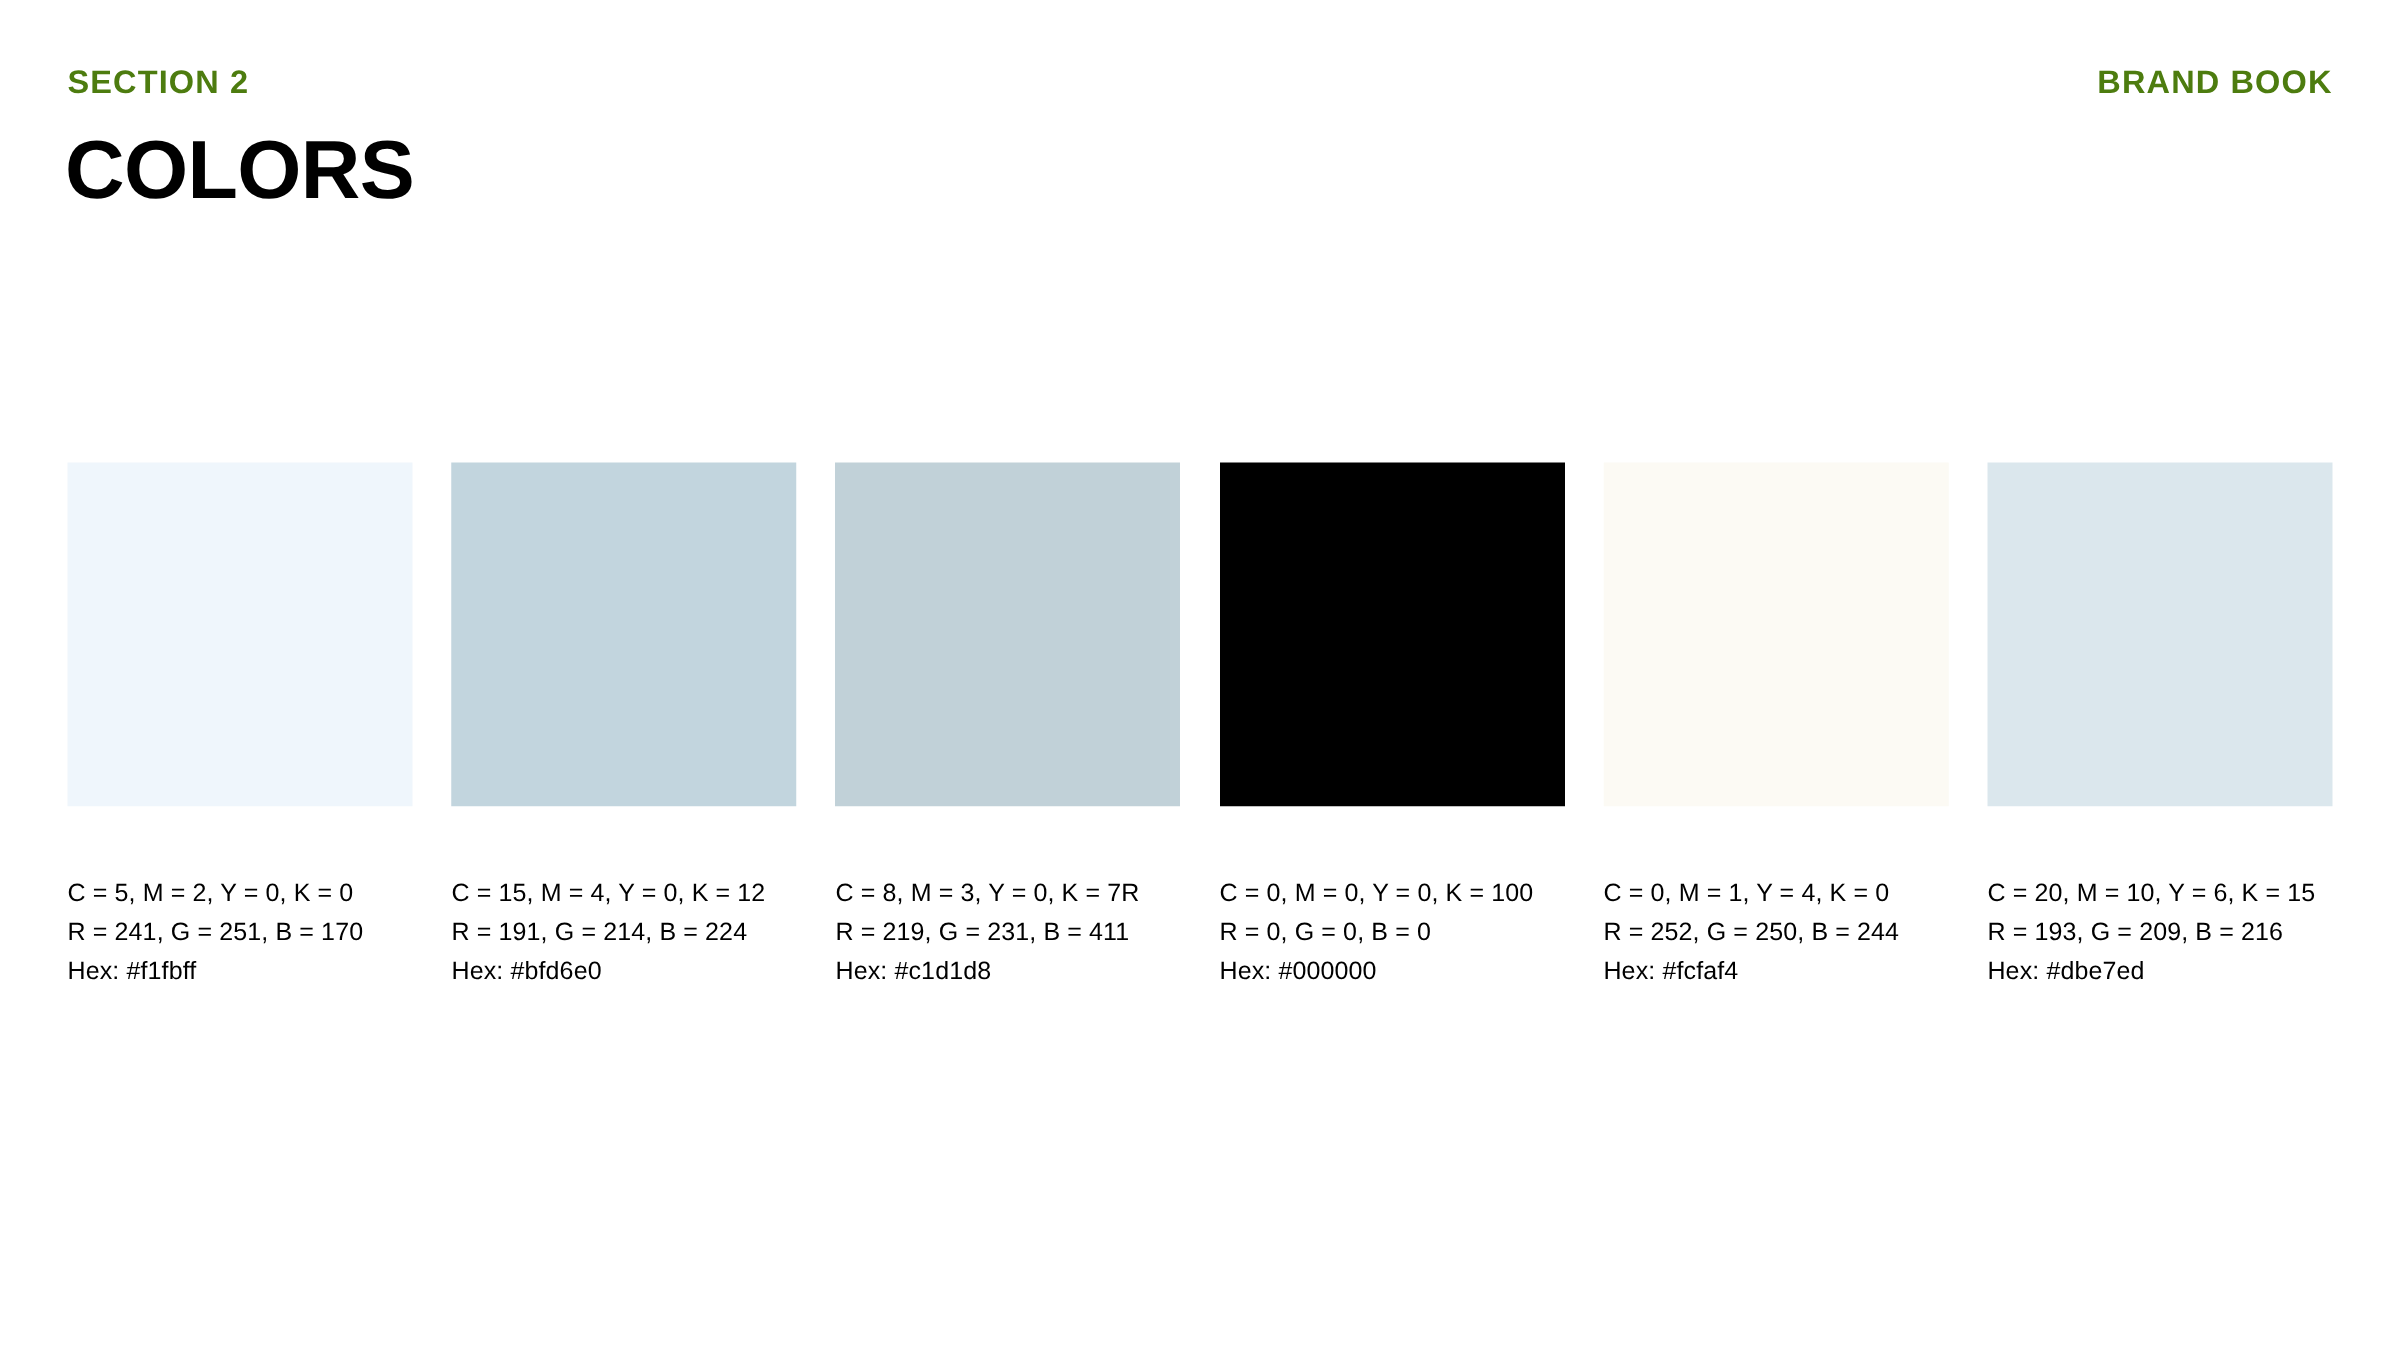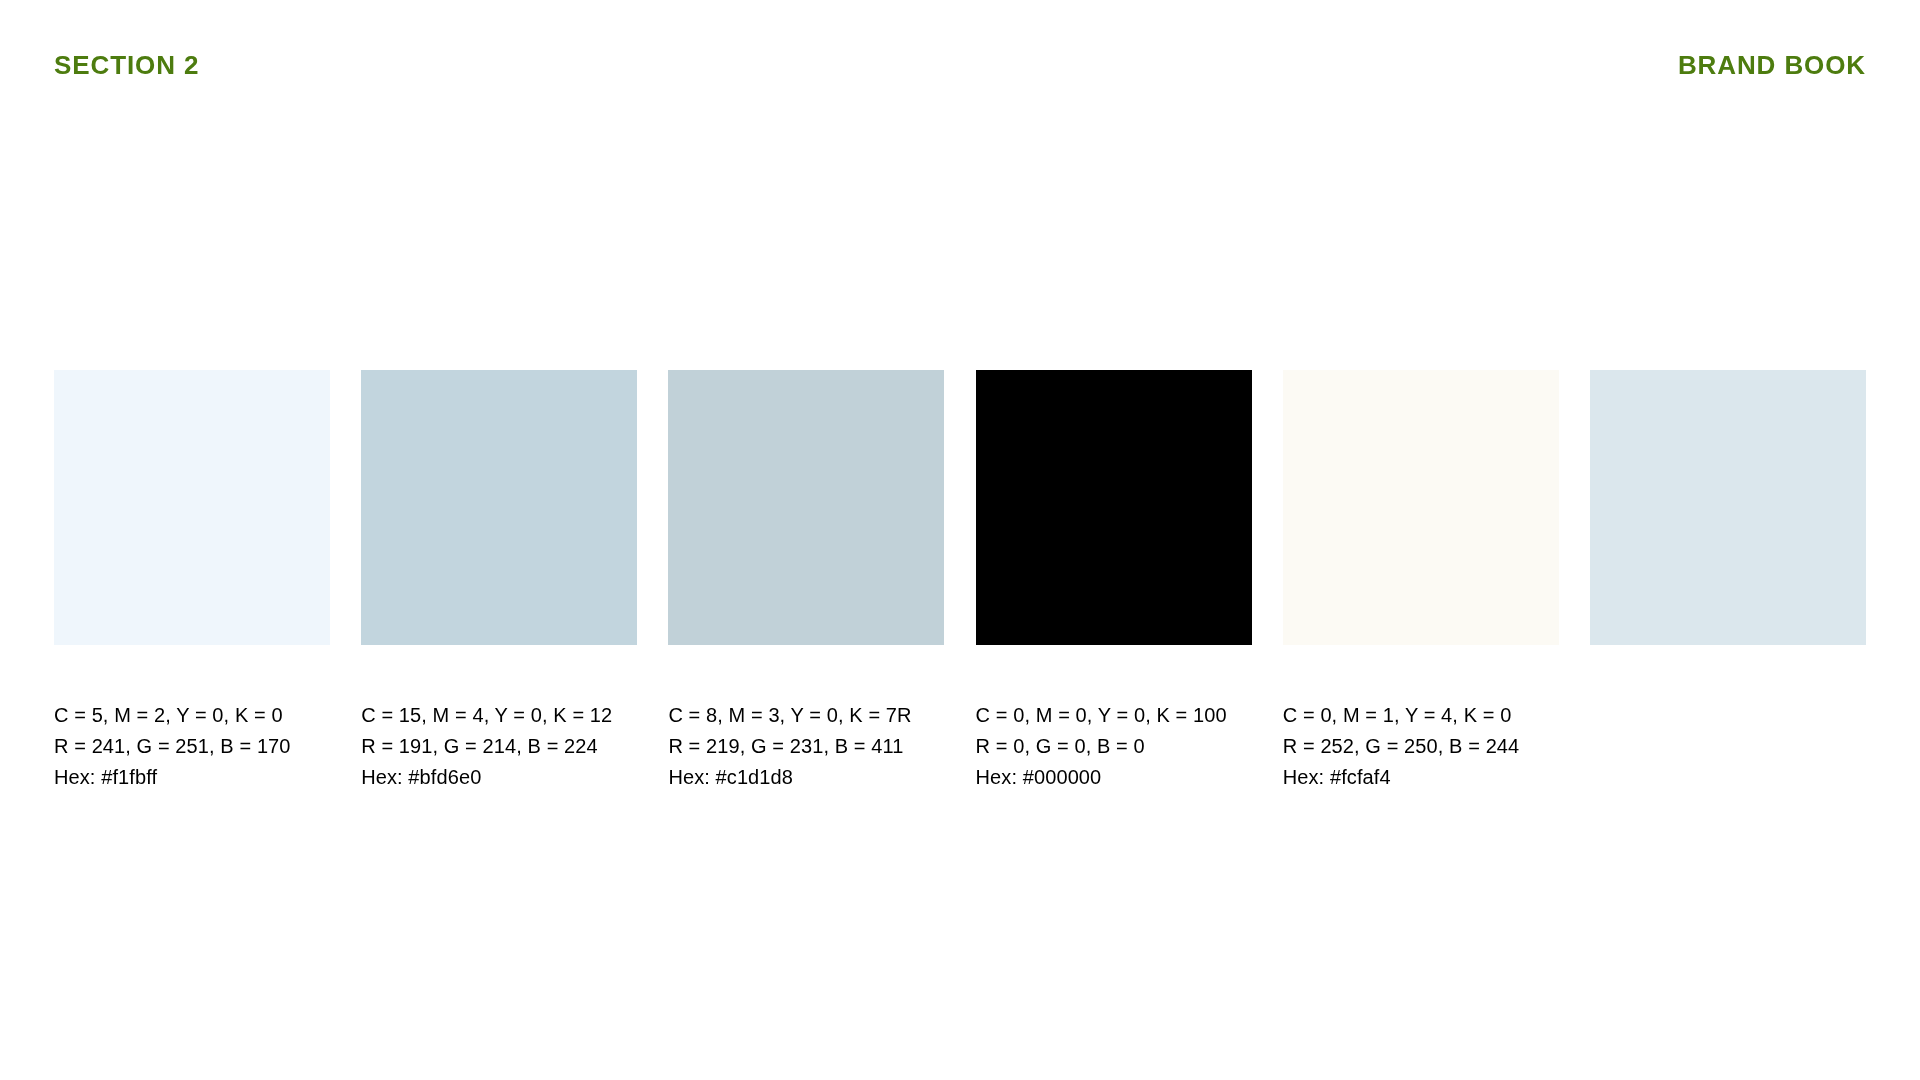--- a/index.html
+++ b/index.html
@@ -101,20 +101,21 @@
 </head>
 <body>
 
 <div class="page">
 
   <div class="header">
     <div class="header-left">SECTION 2</div>
     <div class="header-right">BRAND BOOK</div>
   </div>
 
+  <div class="page-title">COLORS</div>
 
   <div class="swatch-grid">
       <div class="swatch-card">
         <div class="swatch-chip" style="background-color: rgb(239, 246, 252);"></div>
         <div class="swatch-info">
           <span class="swatch-line">C = 5, M = 2, Y = 0, K = 0</span>
           <span class="swatch-line">R = 241, G = 251, B = 170</span>
           <span class="swatch-line">Hex: #f1fbff</span>
         </div>
       </div>
@@ -145,16 +146,21 @@
       <div class="swatch-card">
         <div class="swatch-chip" style="background-color: rgb(252, 250, 244);"></div>
         <div class="swatch-info">
           <span class="swatch-line">C = 0, M = 1, Y = 4, K = 0</span>
           <span class="swatch-line">R = 252, G = 250, B = 244</span>
           <span class="swatch-line">Hex: #fcfaf4</span>
         </div>
       </div>
       <div class="swatch-card">
         <div class="swatch-chip" style="background-color: rgb(219, 231, 237);"></div>
+        <div class="swatch-info">
+          <span class="swatch-line">C = 20, M = 10, Y = 6, K = 15</span>
+          <span class="swatch-line">R = 193, G = 209, B = 216</span>
+          <span class="swatch-line">Hex: #dbe7ed</span>
+        </div>
       </div>
     </div>
 
 </div>
 
 </body></html>

